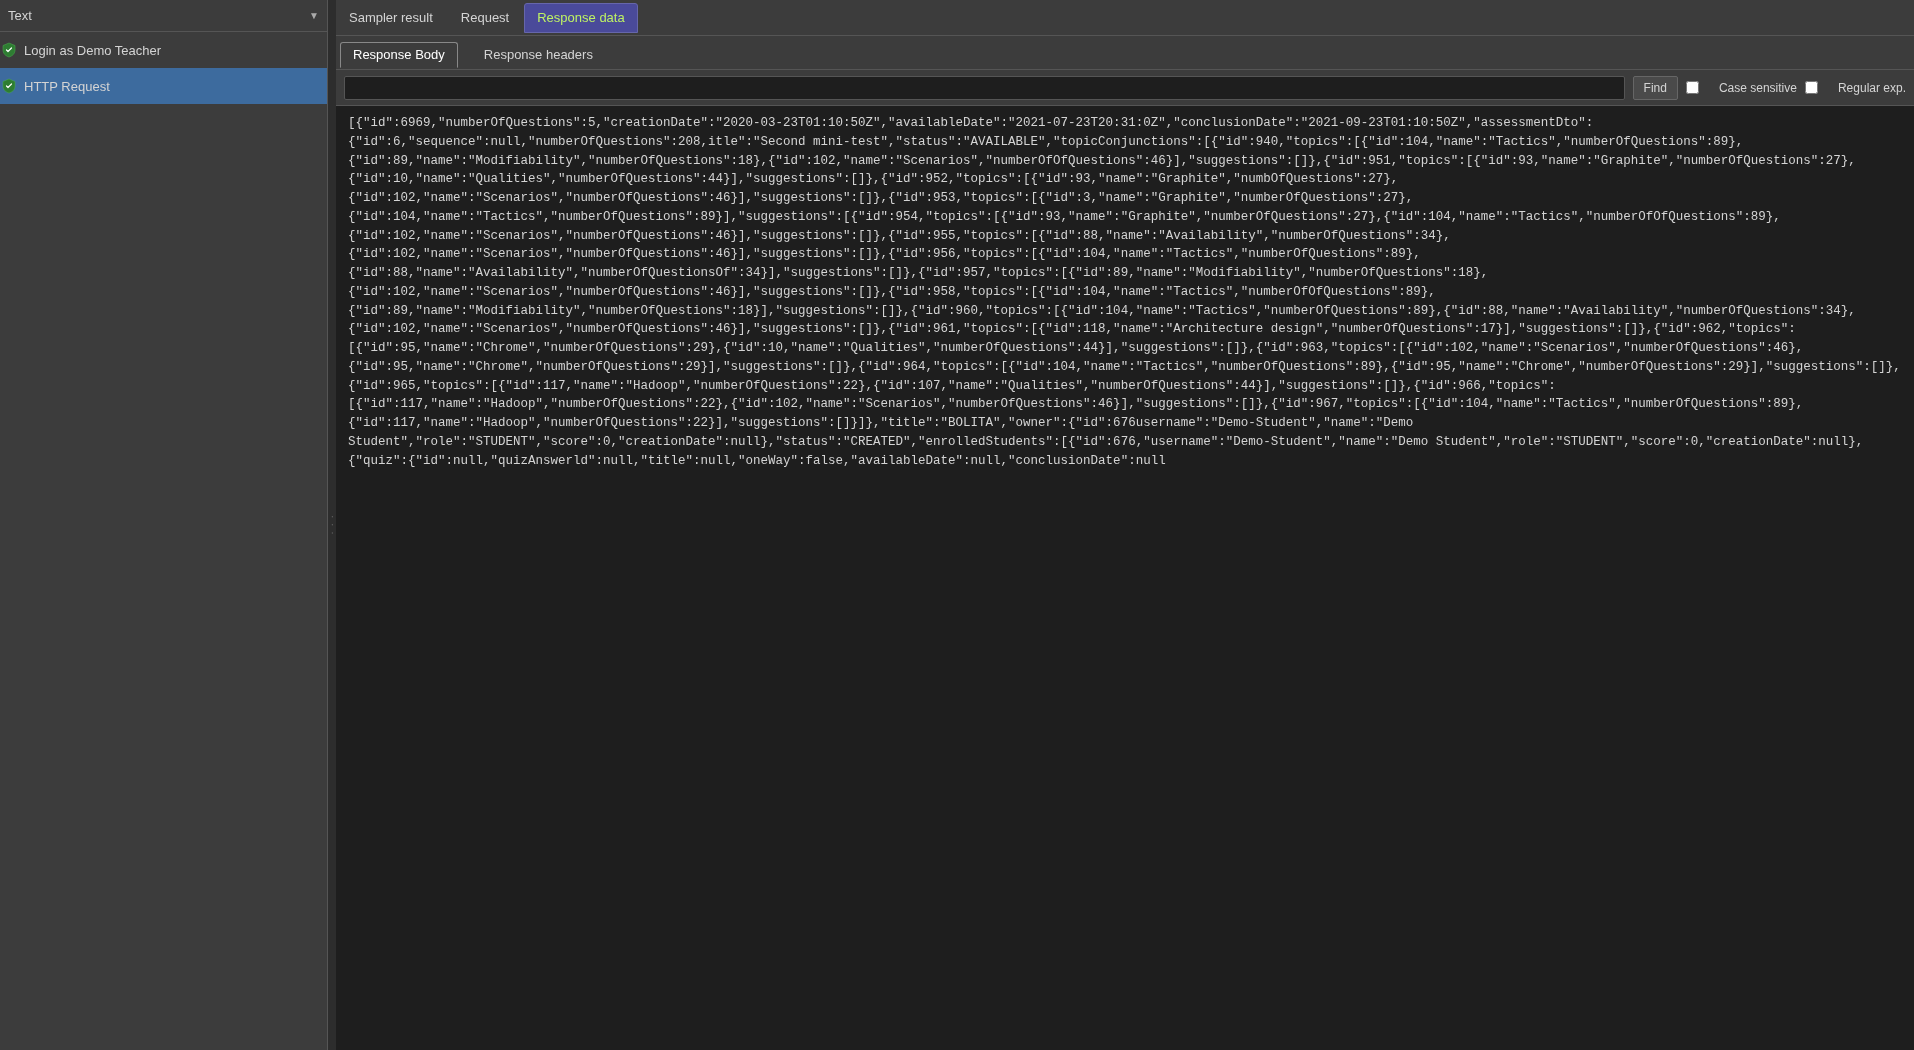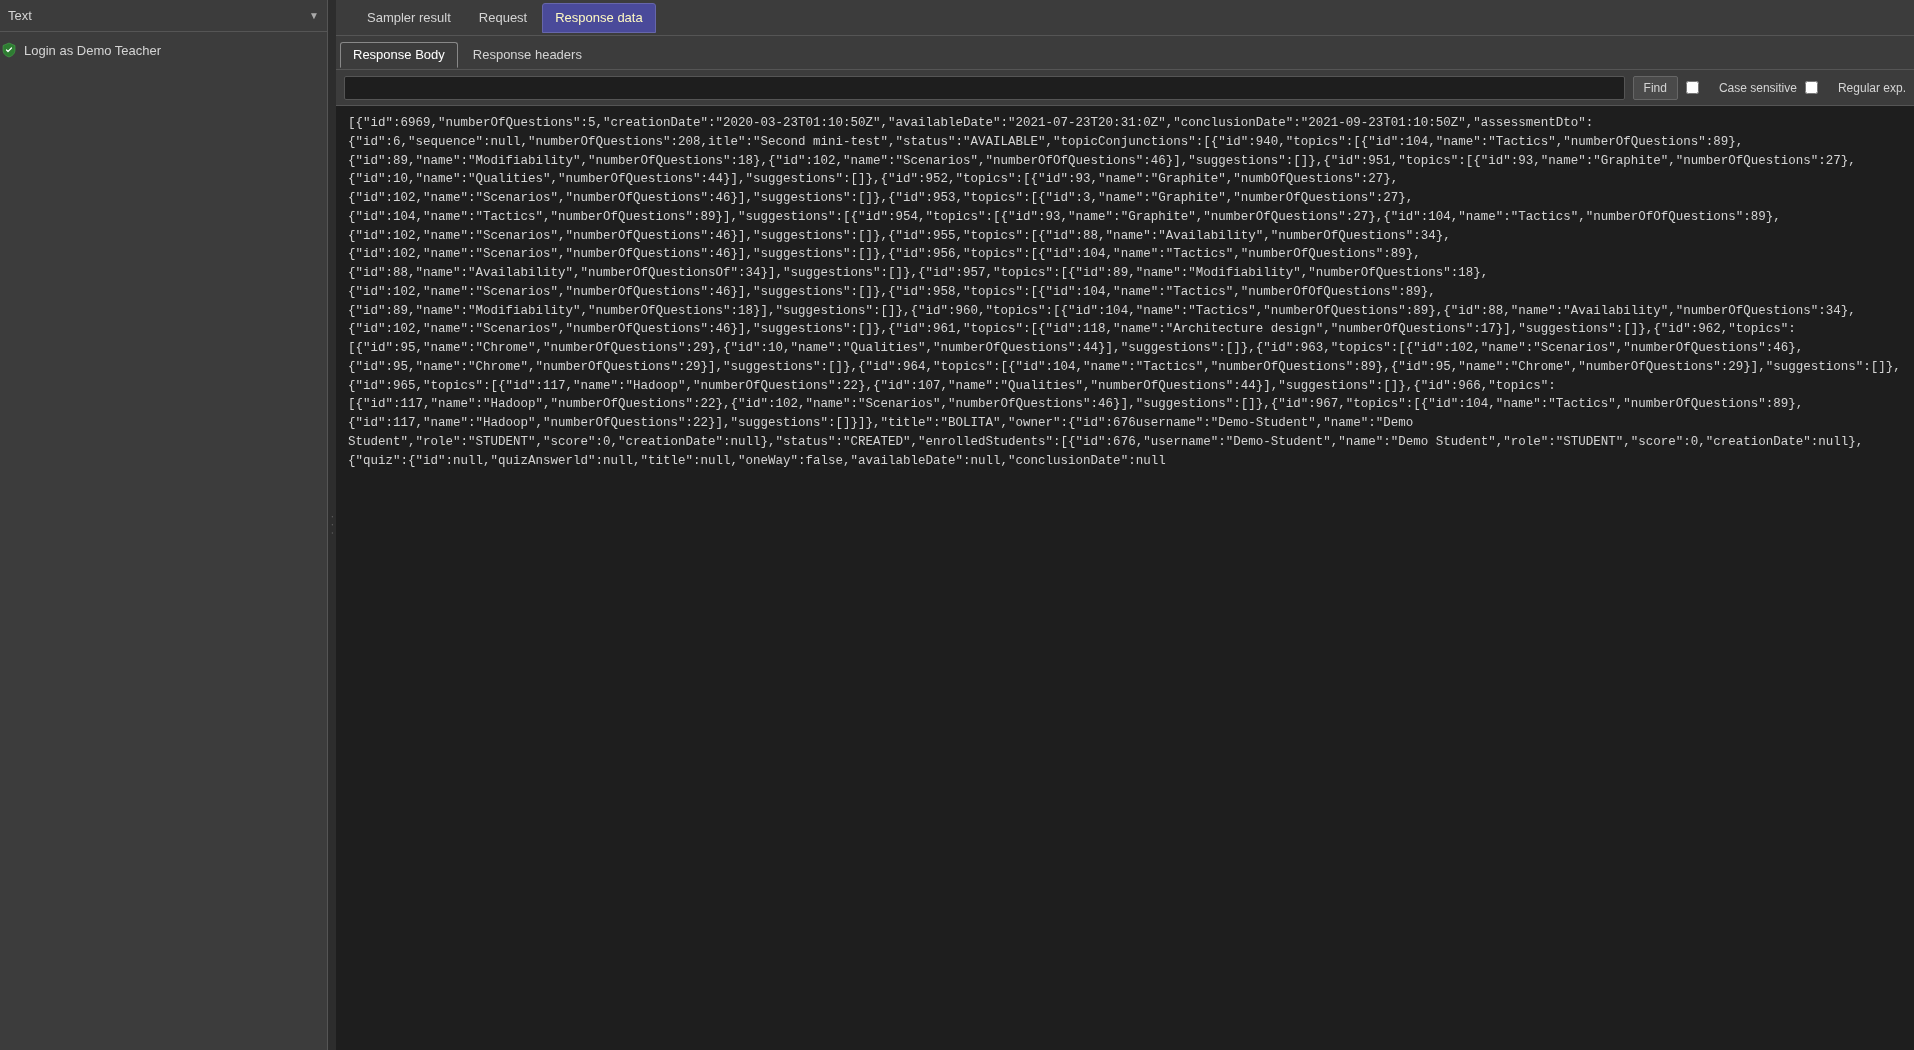--- a/index.html
+++ b/index.html
@@ -120,53 +120,53 @@
       background: #3c3c3c;
       overflow: hidden;
     }
 
     
     .top-tabs {
       display: flex;
       align-items: center;
       background: #3c3c3c;
       border-bottom: 1px solid #555;
-      padding: 0 18px;
+      padding: 0 0;
       height: 36px;
       gap: 2px;
     }
 
     .tab-btn {
       padding: 4px 12px;
       background: transparent;
       border: 1px solid transparent;
       color: #d4d4d4;
       font-size: 13px;
       cursor: pointer;
       border-radius: 3px 3px 0 0;
       height: 30px;
       display: flex;
       align-items: center;
     }
 
     .tab-btn.active {
       background: #4a4a9a;
       border-color: #6666aa;
-      color: #fef9c3;
+      color: #bef264;
     }
 
     
     .sub-tabs {
       display: flex;
       align-items: center;
       background: #3c3c3c;
       border-bottom: 1px solid #555;
       padding: 4px 4px 0 4px;
       height: 34px;
-      gap: 2px;
+      gap: 13px;
     }
 
     .sub-tab-btn {
       padding: 4px 12px;
       background: transparent;
       border: 1px solid transparent;
       color: #d4d4d4;
       font-size: 13px;
       cursor: pointer;
       border-radius: 3px 3px 0 0;
@@ -271,20 +271,29 @@
     </div>
     <div class="sidebar-items">
       <div class="sidebar-item">
         <span class="shield-icon">
           <svg viewBox="0 0 16 16" fill="none" xmlns="http://www.w3.org/2000/svg">
             <path d="M8 1L2 3.5V8c0 3.5 2.5 6 6 7 3.5-1 6-3.5 6-7V3.5L8 1z" fill="#2e7d32" stroke="#4caf50" stroke-width="0.5"></path>
             <path d="M5.5 8l1.5 1.5L10.5 6" stroke="#ffffff" stroke-width="1.2" stroke-linecap="round" stroke-linejoin="round"></path>
           </svg>
         </span>
         <span class="sidebar-item-text">Login as Demo Teacher</span>
+      </div>
+      <div class="sidebar-item active">
+        <span class="shield-icon">
+          <svg viewBox="0 0 16 16" fill="none" xmlns="http://www.w3.org/2000/svg">
+            <path d="M8 1L2 3.5V8c0 3.5 2.5 6 6 7 3.5-1 6-3.5 6-7V3.5L8 1z" fill="#2e7d32" stroke="#4caf50" stroke-width="0.5"></path>
+            <path d="M5.5 8l1.5 1.5L10.5 6" stroke="#ffffff" stroke-width="1.2" stroke-linecap="round" stroke-linejoin="round"></path>
+          </svg>
+        </span>
+        <span class="sidebar-item-text">HTTP Request</span>
       </div>
     </div>
   </div>
 
   <div class="pane-divider">
     <span class="pane-divider-dots">· · ·</span>
   </div>
 
   <div class="right-panel">
 

